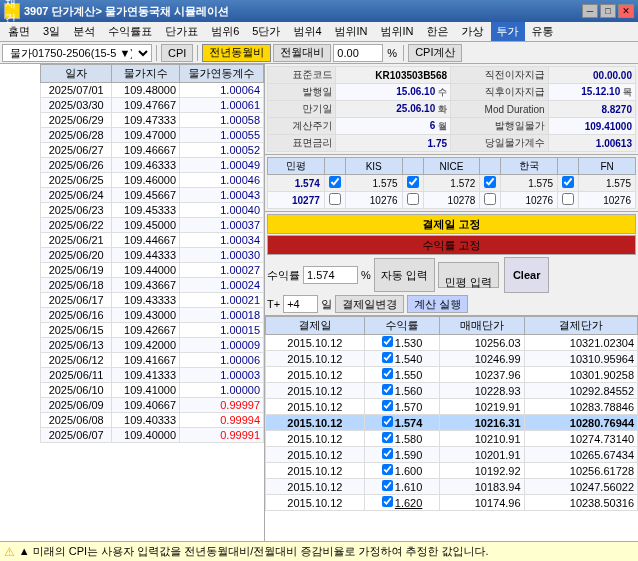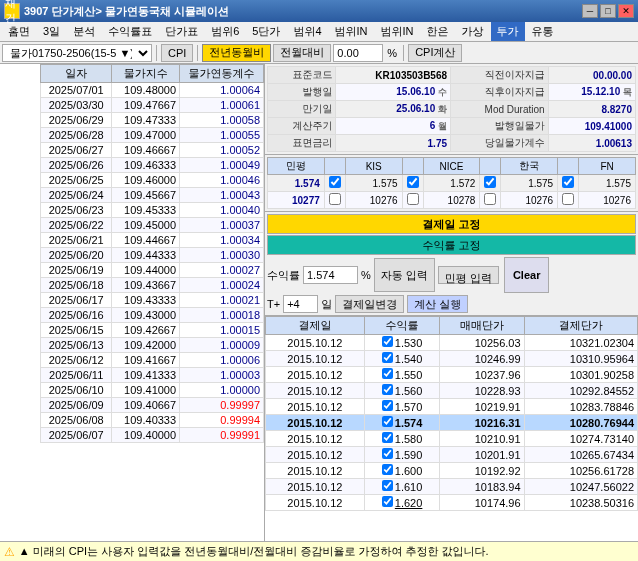--- a/index.html
+++ b/index.html
@@ -125,21 +125,21 @@
       height: 18px;
       border: 1px solid #aaa;
       padding: 0 3px;
       font-size: 11px;
       background: white;
       width: 55px;
     }
     .tab-btn {
       height: 20px;
       padding: 0 8px;
-      background: #14b8a6;
+      background: #b91c1c;
       border: 1px solid #aaa;
       cursor: pointer;
       font-size: 11px;
     }
     .tab-btn.active { background: #ffd700; font-weight: bold; }
 
     .clear-btn {
       height: 36px;
       padding: 0 8px;
       background: #e0e0e0;
@@ -505,21 +505,21 @@
       <div style="display:flex; gap:1px; margin-bottom:2px;flex-direction:column;">
         <button class="tab-btn active">결제일 고정</button>
         <button class="tab-btn">수익률 고정</button>
       </div>
 
       <div style="display:flex; align-items:center; gap:3px;">
         <span style="white-space:nowrap;">수익률</span>
         <input type="text" class="panel-input" value="1.574" style="width: 55px;">
         <span>%</span>
         <button class="panel-btn" style="height:34px; padding:0 6px;">자동 입력</button>
-        <button class="panel-btn" style="height:18px; padding:4px 6px;">민평 입력</button>
+        <button class="panel-btn" style="height:18px; padding:12px 6px;">민평 입력</button>
         <button class="clear-btn" style="height:36px; background:#dde; font-weight:bold;">Clear</button>
       </div>
 
       <div style="display:flex; align-items:center; gap:3px; margin-top:2px;">
         <span>T+</span>
         <input type="text" class="panel-input" value="+4" style="width: 35px;">
         <span>일</span>
         <button class="panel-btn" style="height:18px; padding:0 6px;">결제일변경</button>
         <button class="panel-btn" style="height:18px; padding:0 6px; background:#c0d0ff;">계산 실행</button>
       </div>

